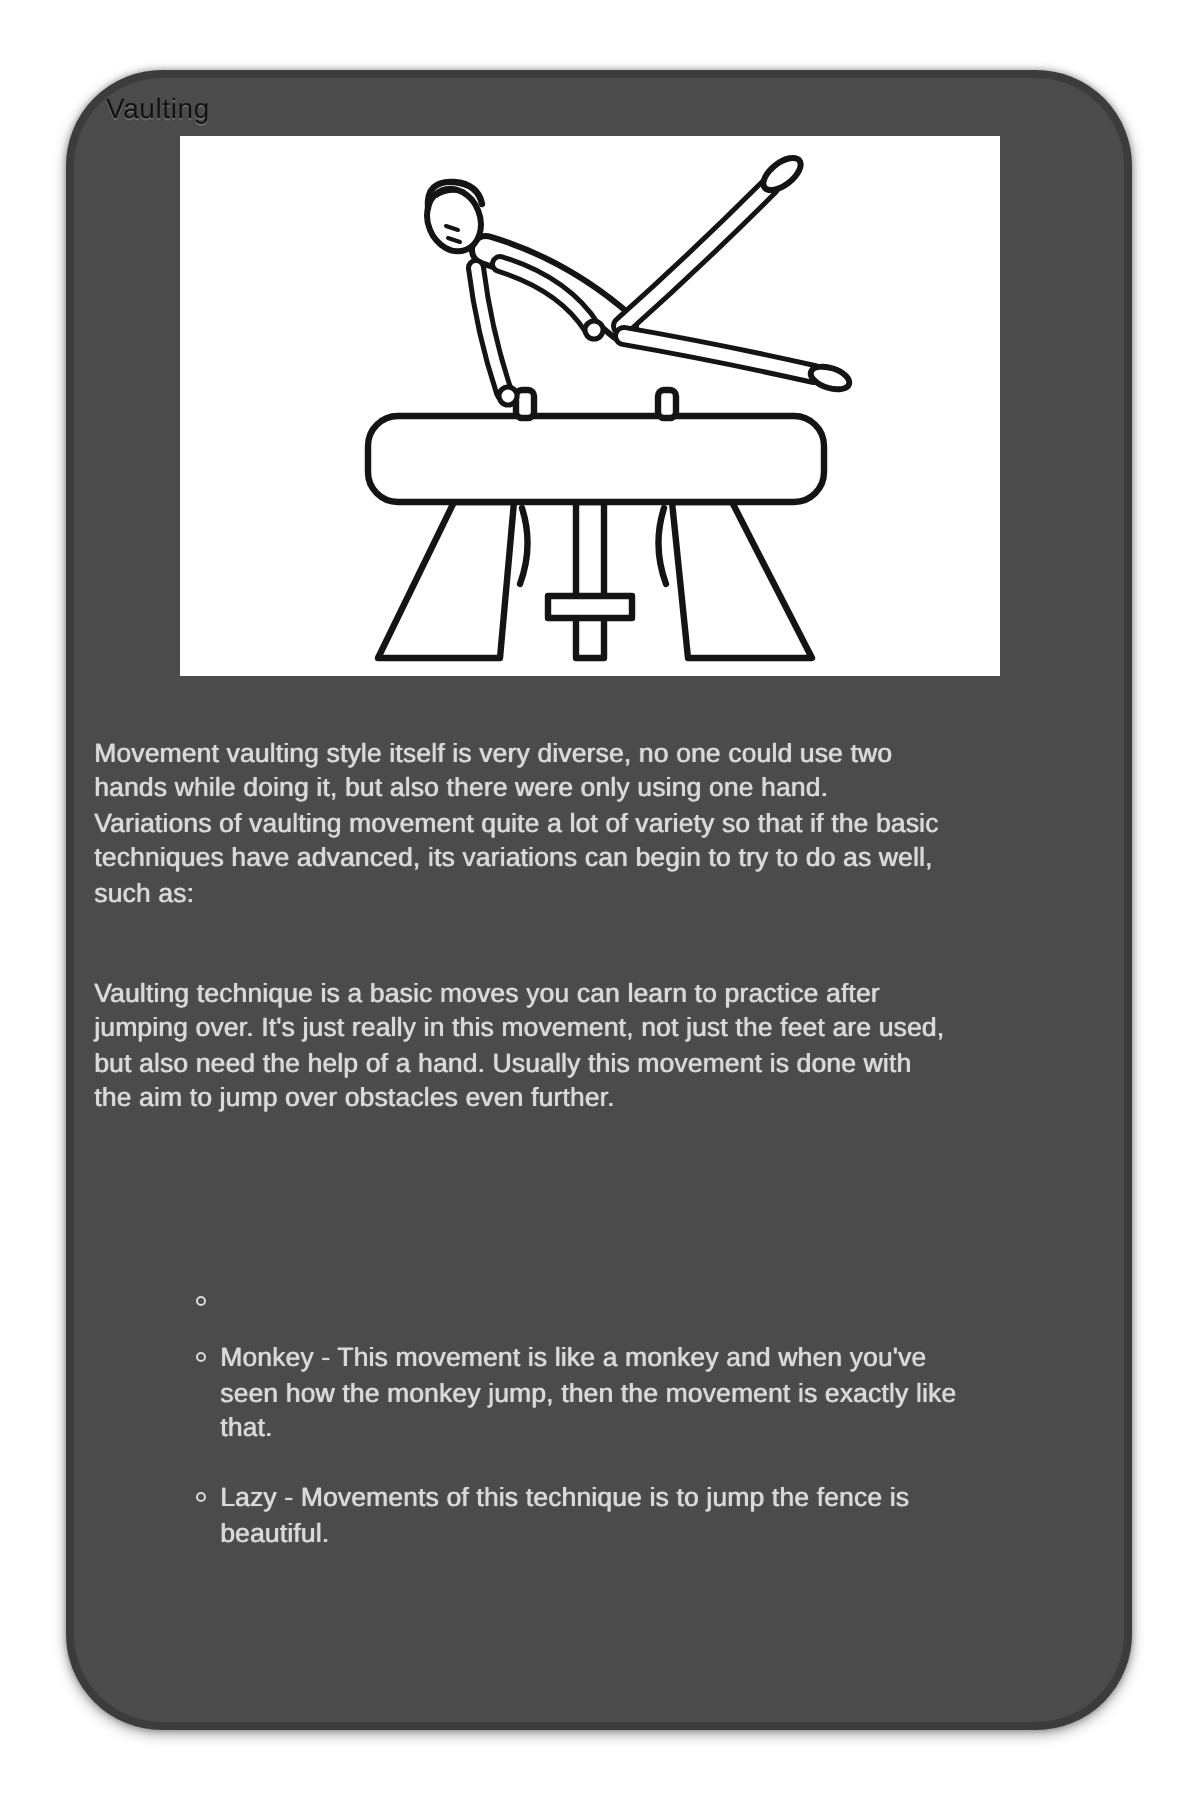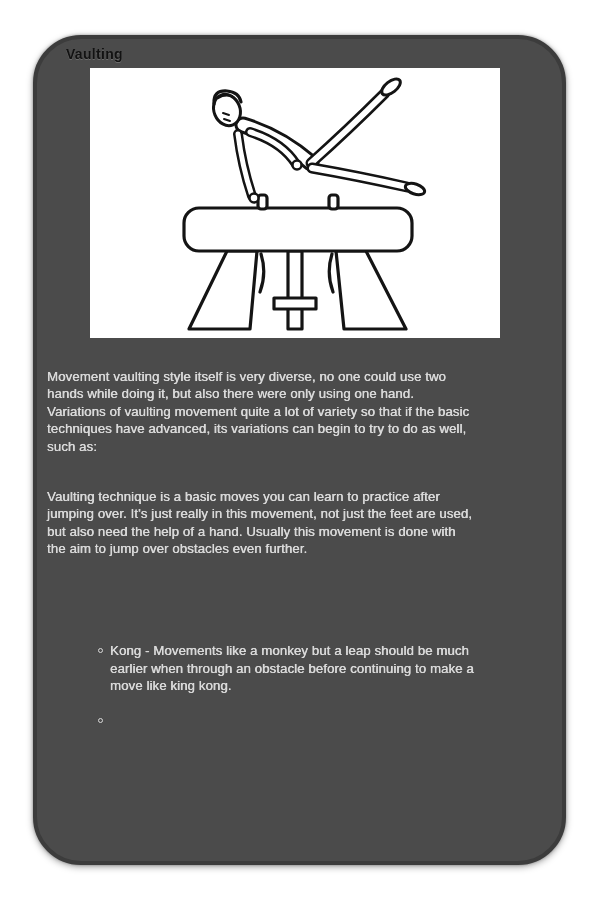--- a/index.html
+++ b/index.html
@@ -28,23 +28,23 @@
     left: 33px; top: 35px;
     width: 533px; height: 830px;
     background: var(--card-bg);
     border: 4px solid var(--card-border);
     border-radius: 48px;
     box-shadow: 0 2px 7px rgba(0,0,0,0.35), 0 0 3px rgba(120,120,120,0.6);
     overflow: hidden;
   }
   .card-title {
     position: absolute;
-    left: 29px; top: 7px;
+    left: 16px; top: 7px;
     font-size: 14px;
-    font-weight: bold;
+    font-weight: normal;
     color: var(--title-color);
     letter-spacing: 0.3px;
     text-shadow: 0 1px 0 rgba(255,255,255,0.18);
   }
   .image-panel {
     position: absolute;
     left: 53px; top: 29px;
     width: 410px; height: 270px;
     background: #ffffff;
   }
@@ -141,26 +141,31 @@
 techniques have advanced, its variations can begin to try to do as well,
 such as:</p>
       <p>Vaulting technique is a basic moves you can learn to practice after
 jumping over. It's just really in this movement, not just the feet are used,
 but also need the help of a hand. Usually this movement is done with
 the aim to jump over obstacles even further.</p>
 
       <ul class="vault-list">
         <li>
           <span class="bullet"></span>
-          <span class="li-text">Kong - Movements like a monkey but a leap should be much
-earlier when through an obstacle before continuing to make a
-move like king kong.</span>
         </li>
         <li>
           <span class="bullet"></span>
+          <span class="li-text">Monkey - This movement is like a monkey and when you've
+seen how the monkey jump, then the movement is exactly like
+that.</span>
+        </li>
+        <li>
+          <span class="bullet"></span>
+          <span class="li-text">Lazy - Movements of this technique is to jump the fence is
+beautiful.</span>
         </li>
         
         
         
       </ul>
     </div>
 
   </div>
 </div>
 

